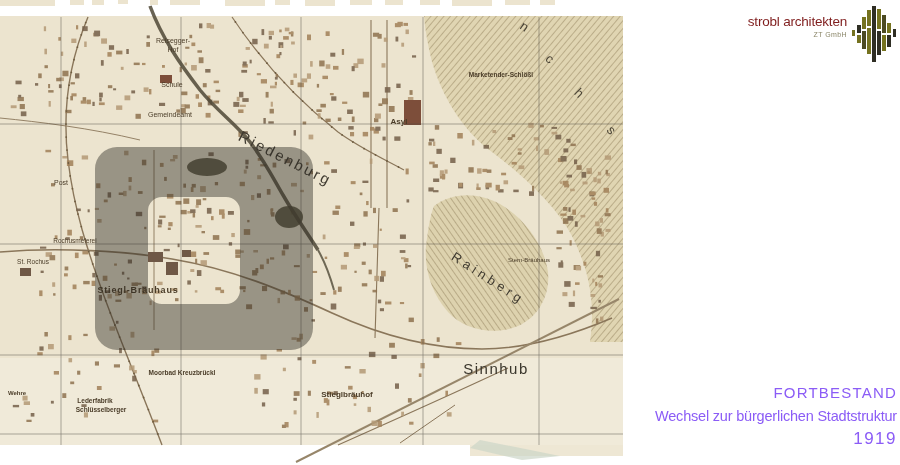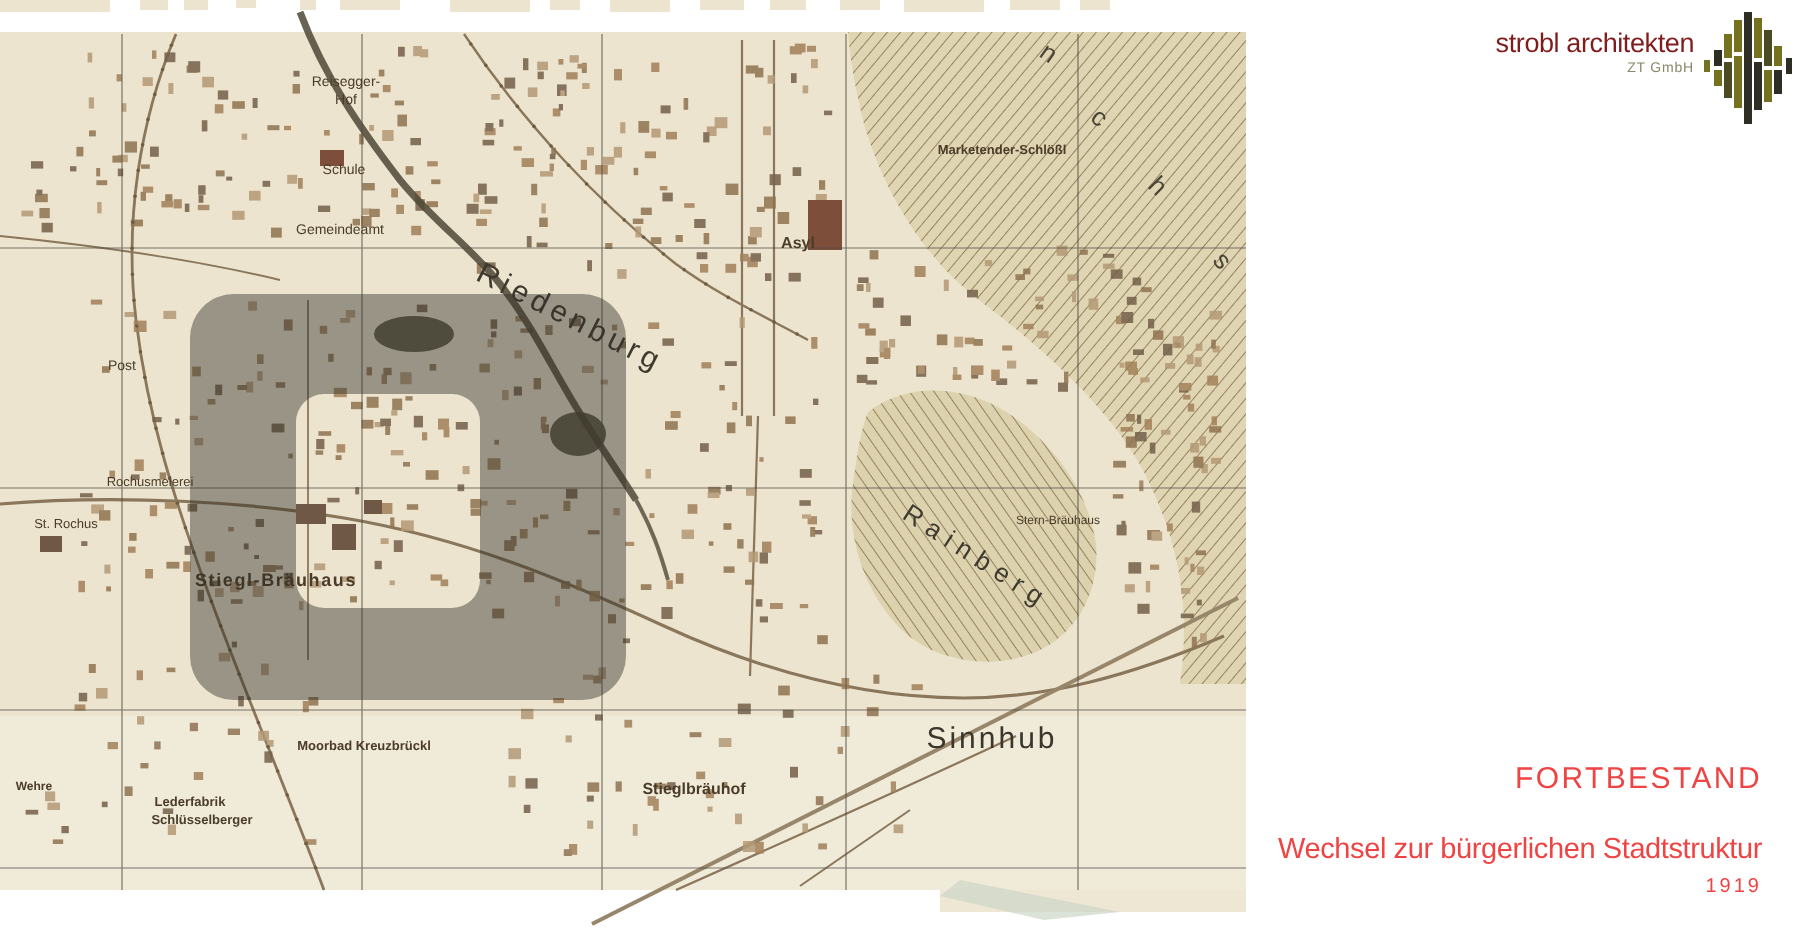--- a/index.html
+++ b/index.html
@@ -8,24 +8,24 @@
     font-family:"Liberation Sans","DejaVu Sans",sans-serif;
   }
   .slide{position:relative;width:900px;height:465px;background:#ffffff;}
   .map-wrap{position:absolute;left:0;top:0;width:623px;height:465px;}
   
   .logo{position:absolute;top:5px;right:4px;display:flex;align-items:flex-start;gap:5px;}
   .logo-textcol{text-align:right;margin-top:10px;}
   .logo-name{font-size:13.5px;letter-spacing:-0.2px;color:#7f1d1d;line-height:1.1;}
   .logo-suffix{font-size:7px;letter-spacing:0.4px;color:#8a8668;margin-top:1px;}
   
-  .caption{position:absolute;right:19px;bottom:16px;text-align:right;color:#ef4444;}
+  .caption{position:absolute;right:3px;bottom:16px;text-align:right;color:#8b5cf6;}
   .caption-title{font-size:15px;letter-spacing:1.2px;line-height:1.25;}
-  .caption-subtitle{font-size:14.5px;letter-spacing:-0.2px;line-height:1.3;margin-top:16px;text-align:right;}
-  .caption-year{font-size:10px;letter-spacing:1.5px;margin-top:3px;}
+  .caption-subtitle{font-size:14.5px;letter-spacing:-0.2px;line-height:1.3;margin-top:4px;text-align:right;}
+  .caption-year{font-size:17px;letter-spacing:1.5px;margin-top:3px;}
   svg text{font-family:"Liberation Sans","DejaVu Sans",sans-serif;}
 </style>
 </head>
 <body>
 
 <div class="slide">
 
   <div class="map-wrap">
     <svg id="map-svg" viewBox="0 0 623 465" width="623" height="465">
       <defs>

